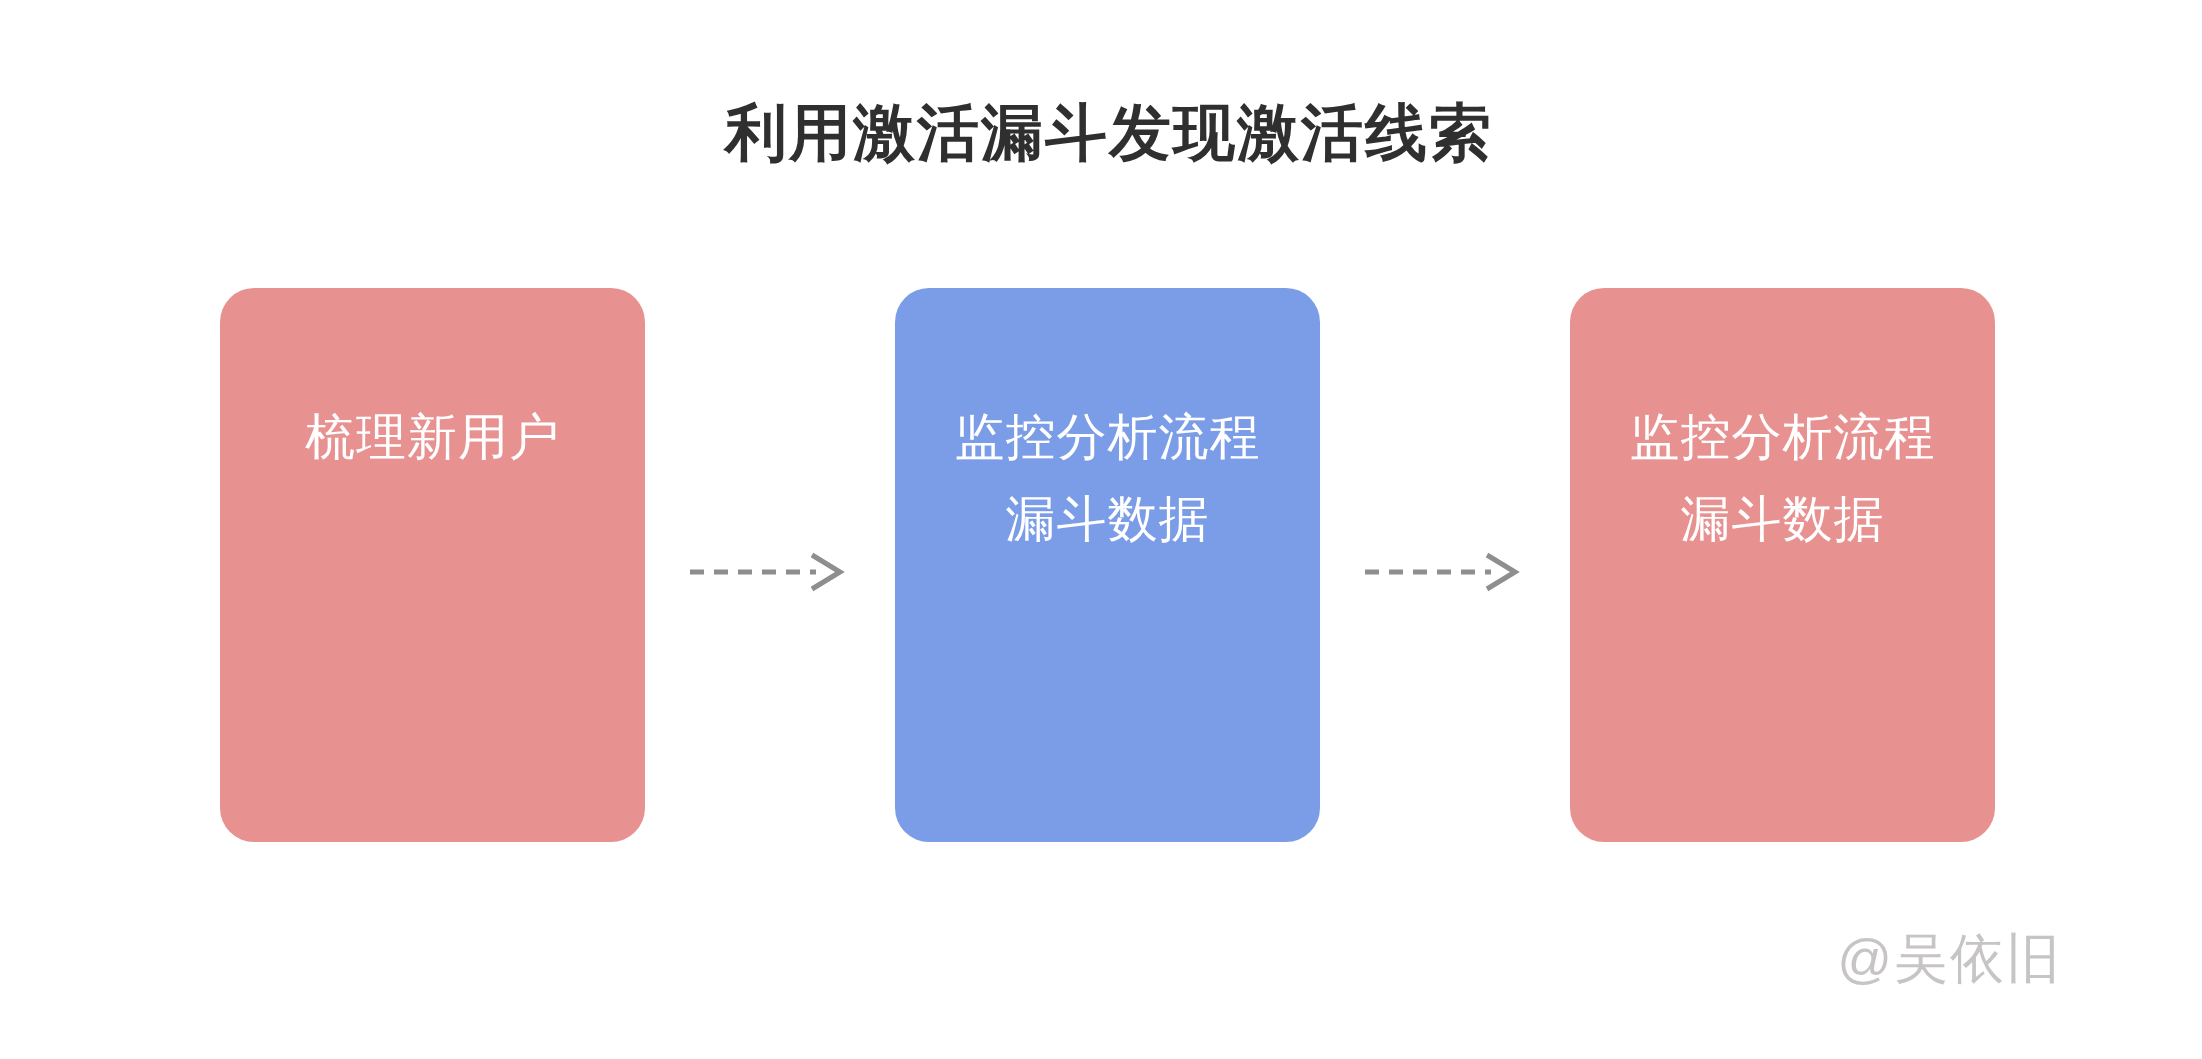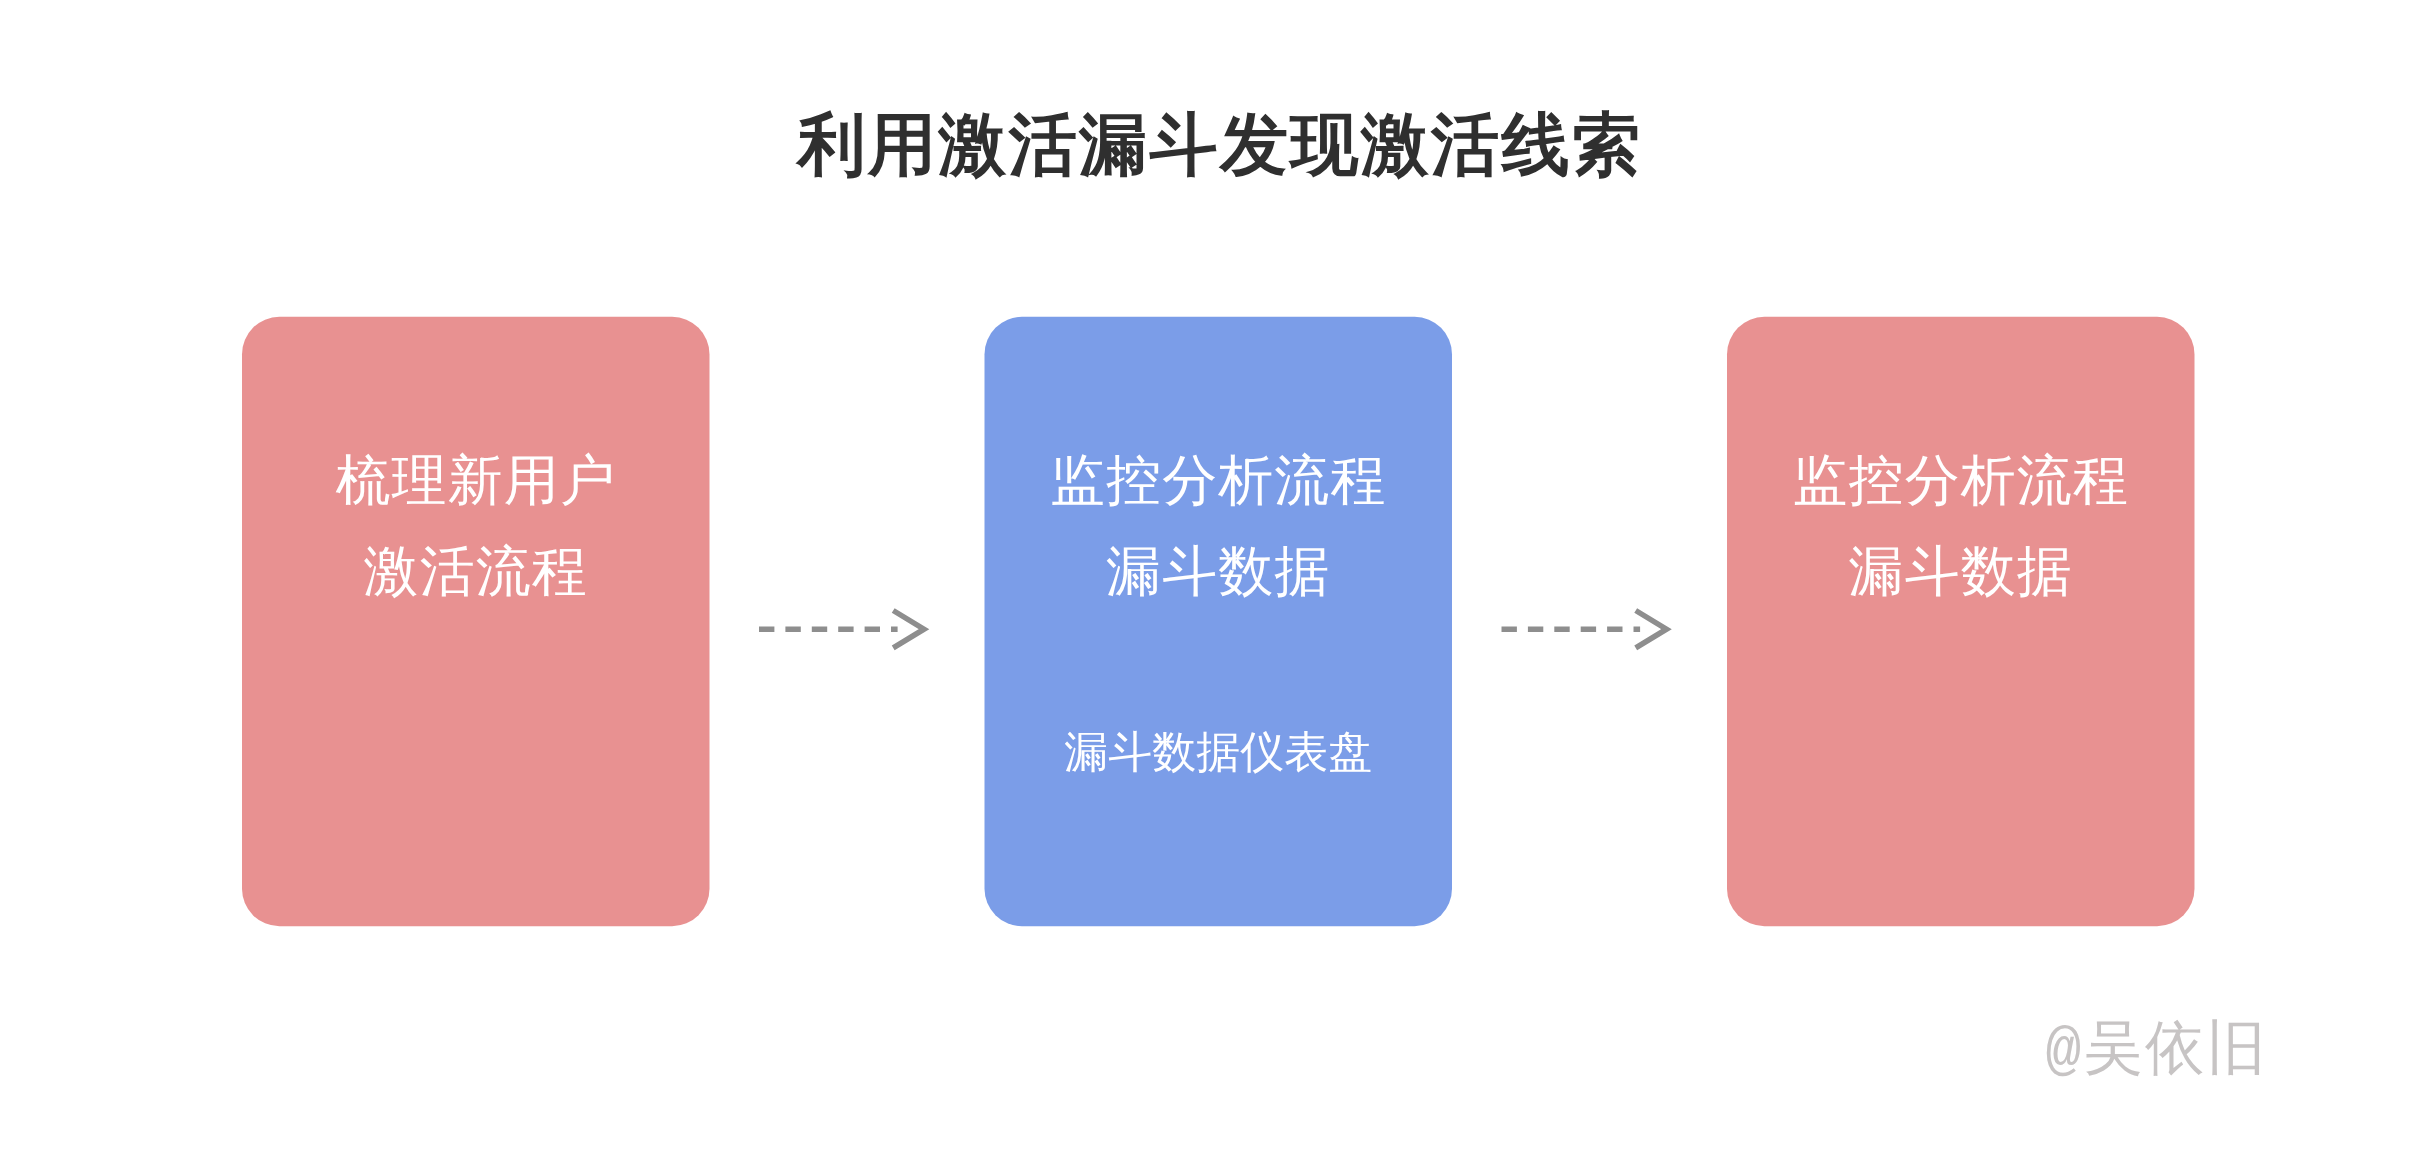--- a/index.html
+++ b/index.html
@@ -70,48 +70,45 @@
   .flow-arrow-2 { left: 1363px; }
   .watermark {
     position: absolute;
     top: 928px;
     right: 140px;
     font-size: 54px;
     line-height: 60px;
     color: #c7c4c4;
     font-weight: 400;
     letter-spacing: 2px;
-    font-family: Liberation Mono, monospace;
   }
 </style>
 </head>
 <body>
 
 <div class="canvas">
 
   <div class="diagram-title">利用激活漏斗发现激活线索</div>
 
   <div class="step-box step-box-1 pink">
     <div class="box-main">
       <div>梳理新用户</div>
-      <div>激活流程</div>
     </div>
   </div>
 
   <svg class="flow-arrow flow-arrow-1" viewBox="0 0 160 40">
     <line x1="2" y1="20" x2="128" y2="20" stroke="#8e8e8e" stroke-width="5" stroke-dasharray="14 10"></line>
     <polyline points="124,3 152,20 124,37" fill="none" stroke="#8e8e8e" stroke-width="5"></polyline>
   </svg>
 
   <div class="step-box step-box-2 blue">
     <div class="box-main">
       <div>监控分析流程</div>
       <div>漏斗数据</div>
     </div>
-    <div class="box-sub">漏斗数据仪表盘</div>
   </div>
 
   <svg class="flow-arrow flow-arrow-2" viewBox="0 0 160 40">
     <line x1="2" y1="20" x2="128" y2="20" stroke="#8e8e8e" stroke-width="5" stroke-dasharray="14 10"></line>
     <polyline points="124,3 152,20 124,37" fill="none" stroke="#8e8e8e" stroke-width="5"></polyline>
   </svg>
 
   <div class="step-box step-box-3 pink">
     <div class="box-main">
       <div>监控分析流程</div>

